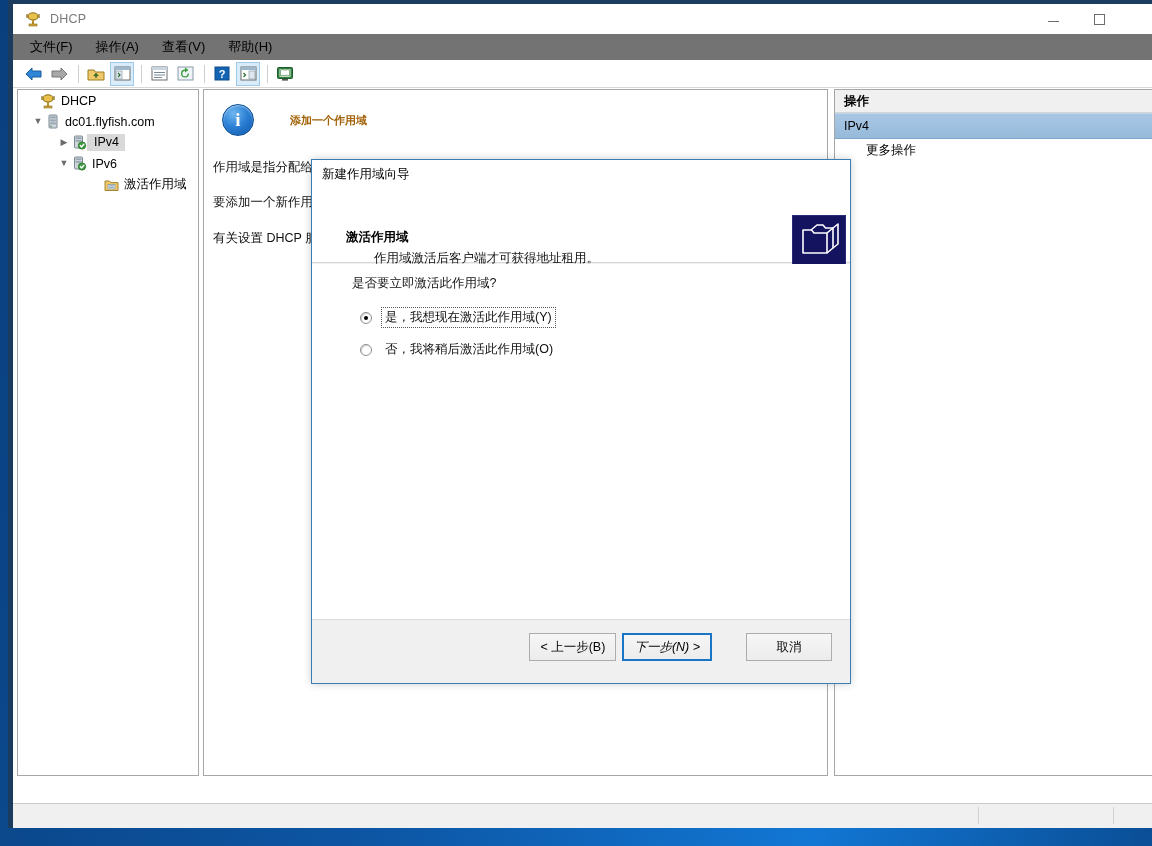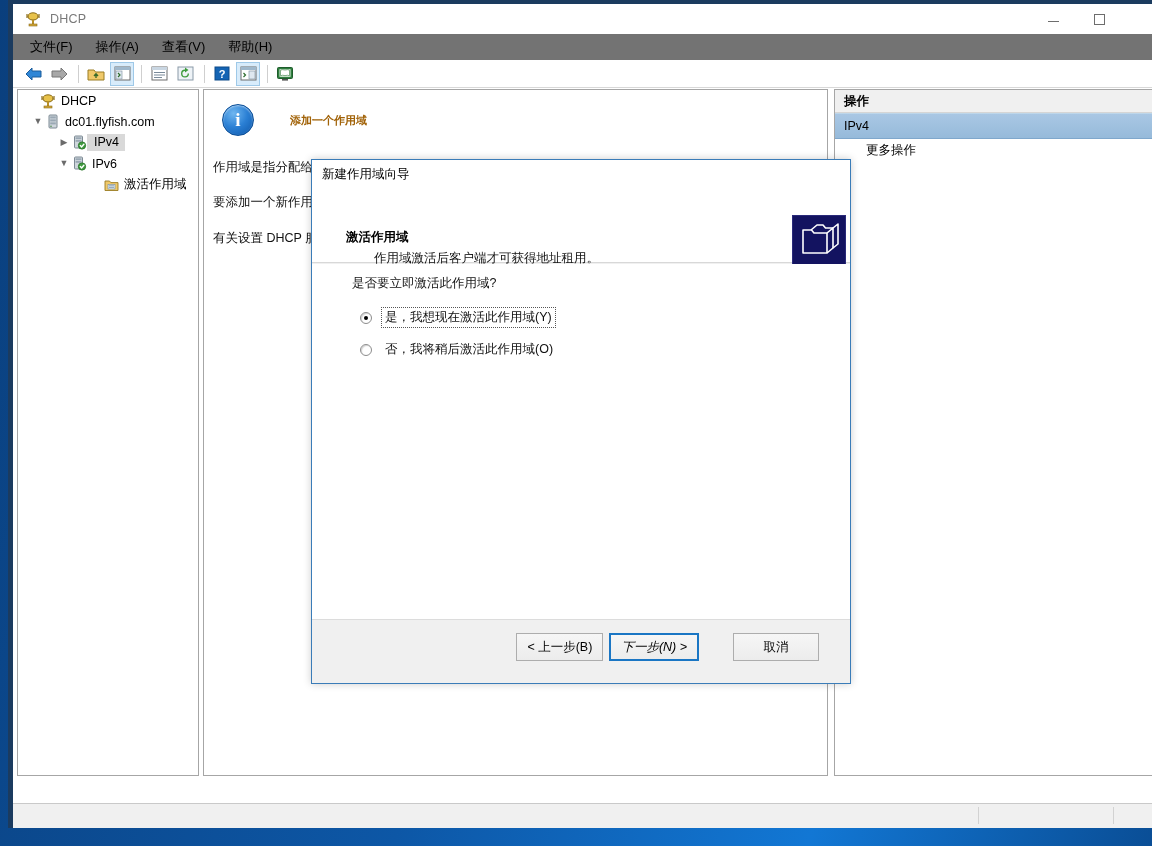--- a/index.html
+++ b/index.html
@@ -394,21 +394,21 @@
     position: absolute;
     left: 0; bottom: 0;
     width: 100%;
     height: 64px;
     background: #f0f0f0;
     border-top: 1px solid #dcdcdc;
     box-sizing: border-box;
   }
   #wiz-buttons {
     position: absolute;
-    right: 31px; top: 13px;
+    right: 18px; top: 13px;
     display: flex;
     align-items: center;
   }
   .wbtn {
     height: 28px;
     min-width: 86px;
     background: linear-gradient(#f6f6f6, #ececec);
     border: 1px solid #adadad;
     box-sizing: border-box;
     display: flex; align-items: center; justify-content: center;

